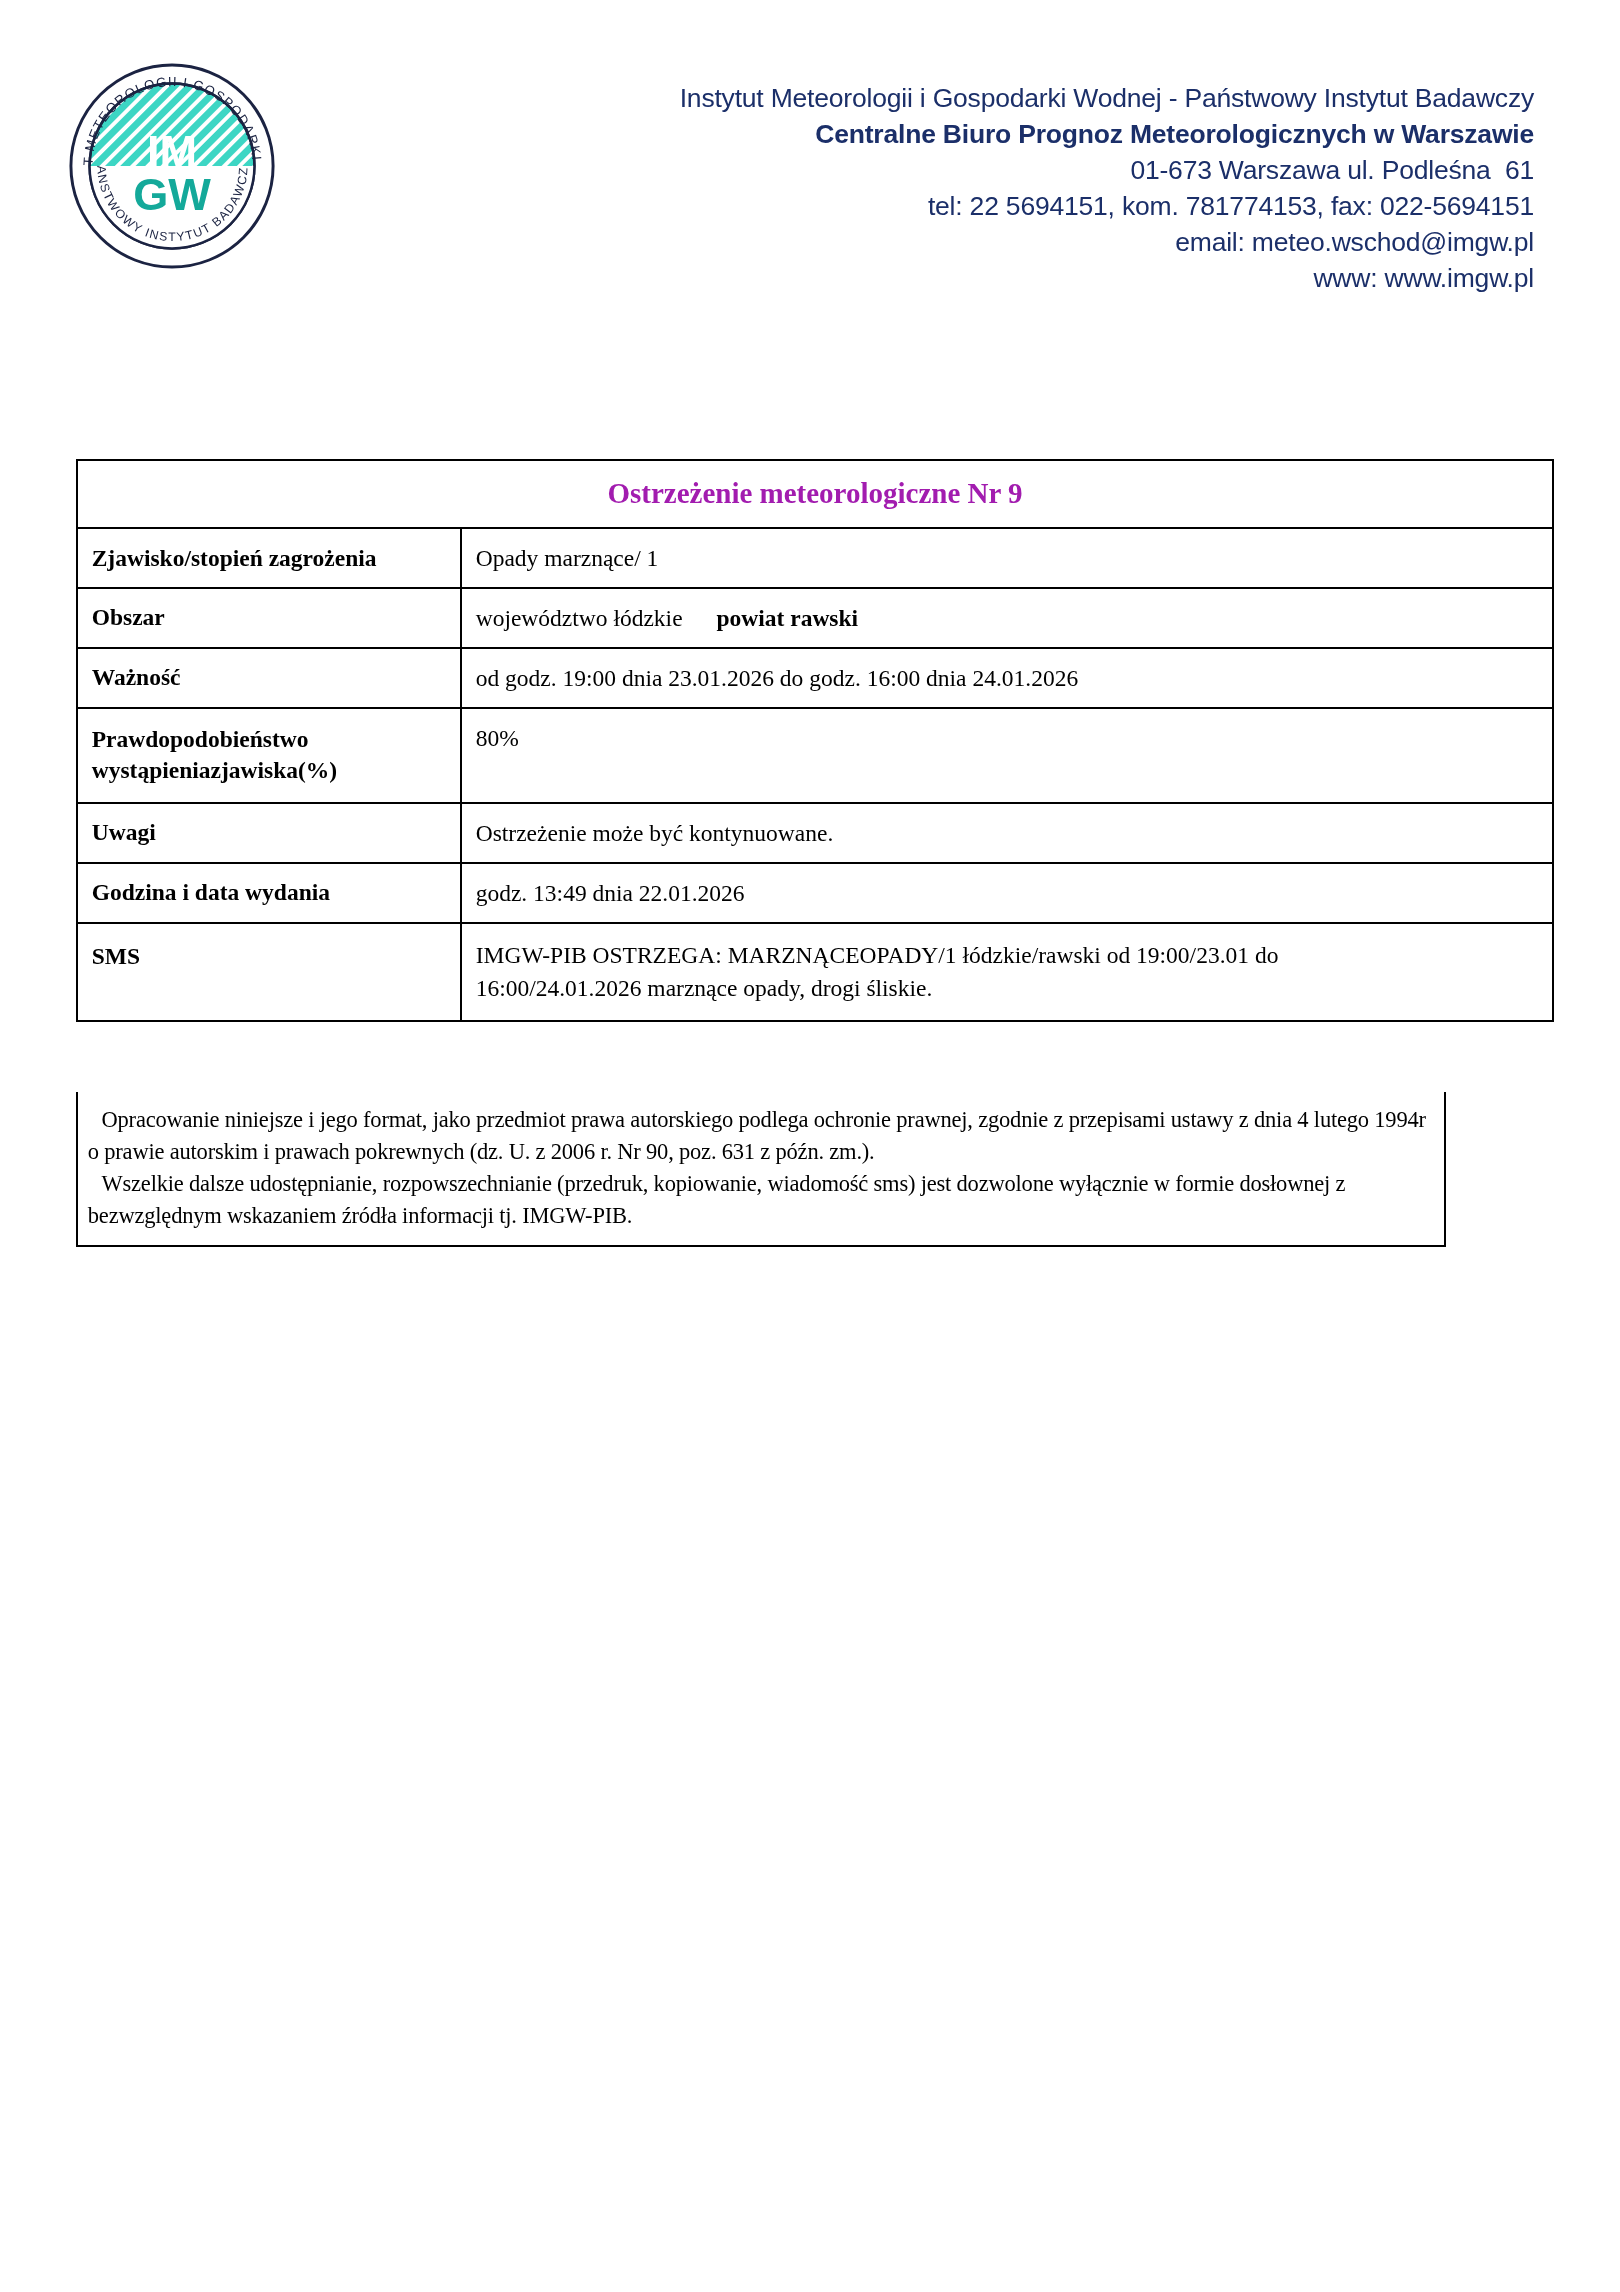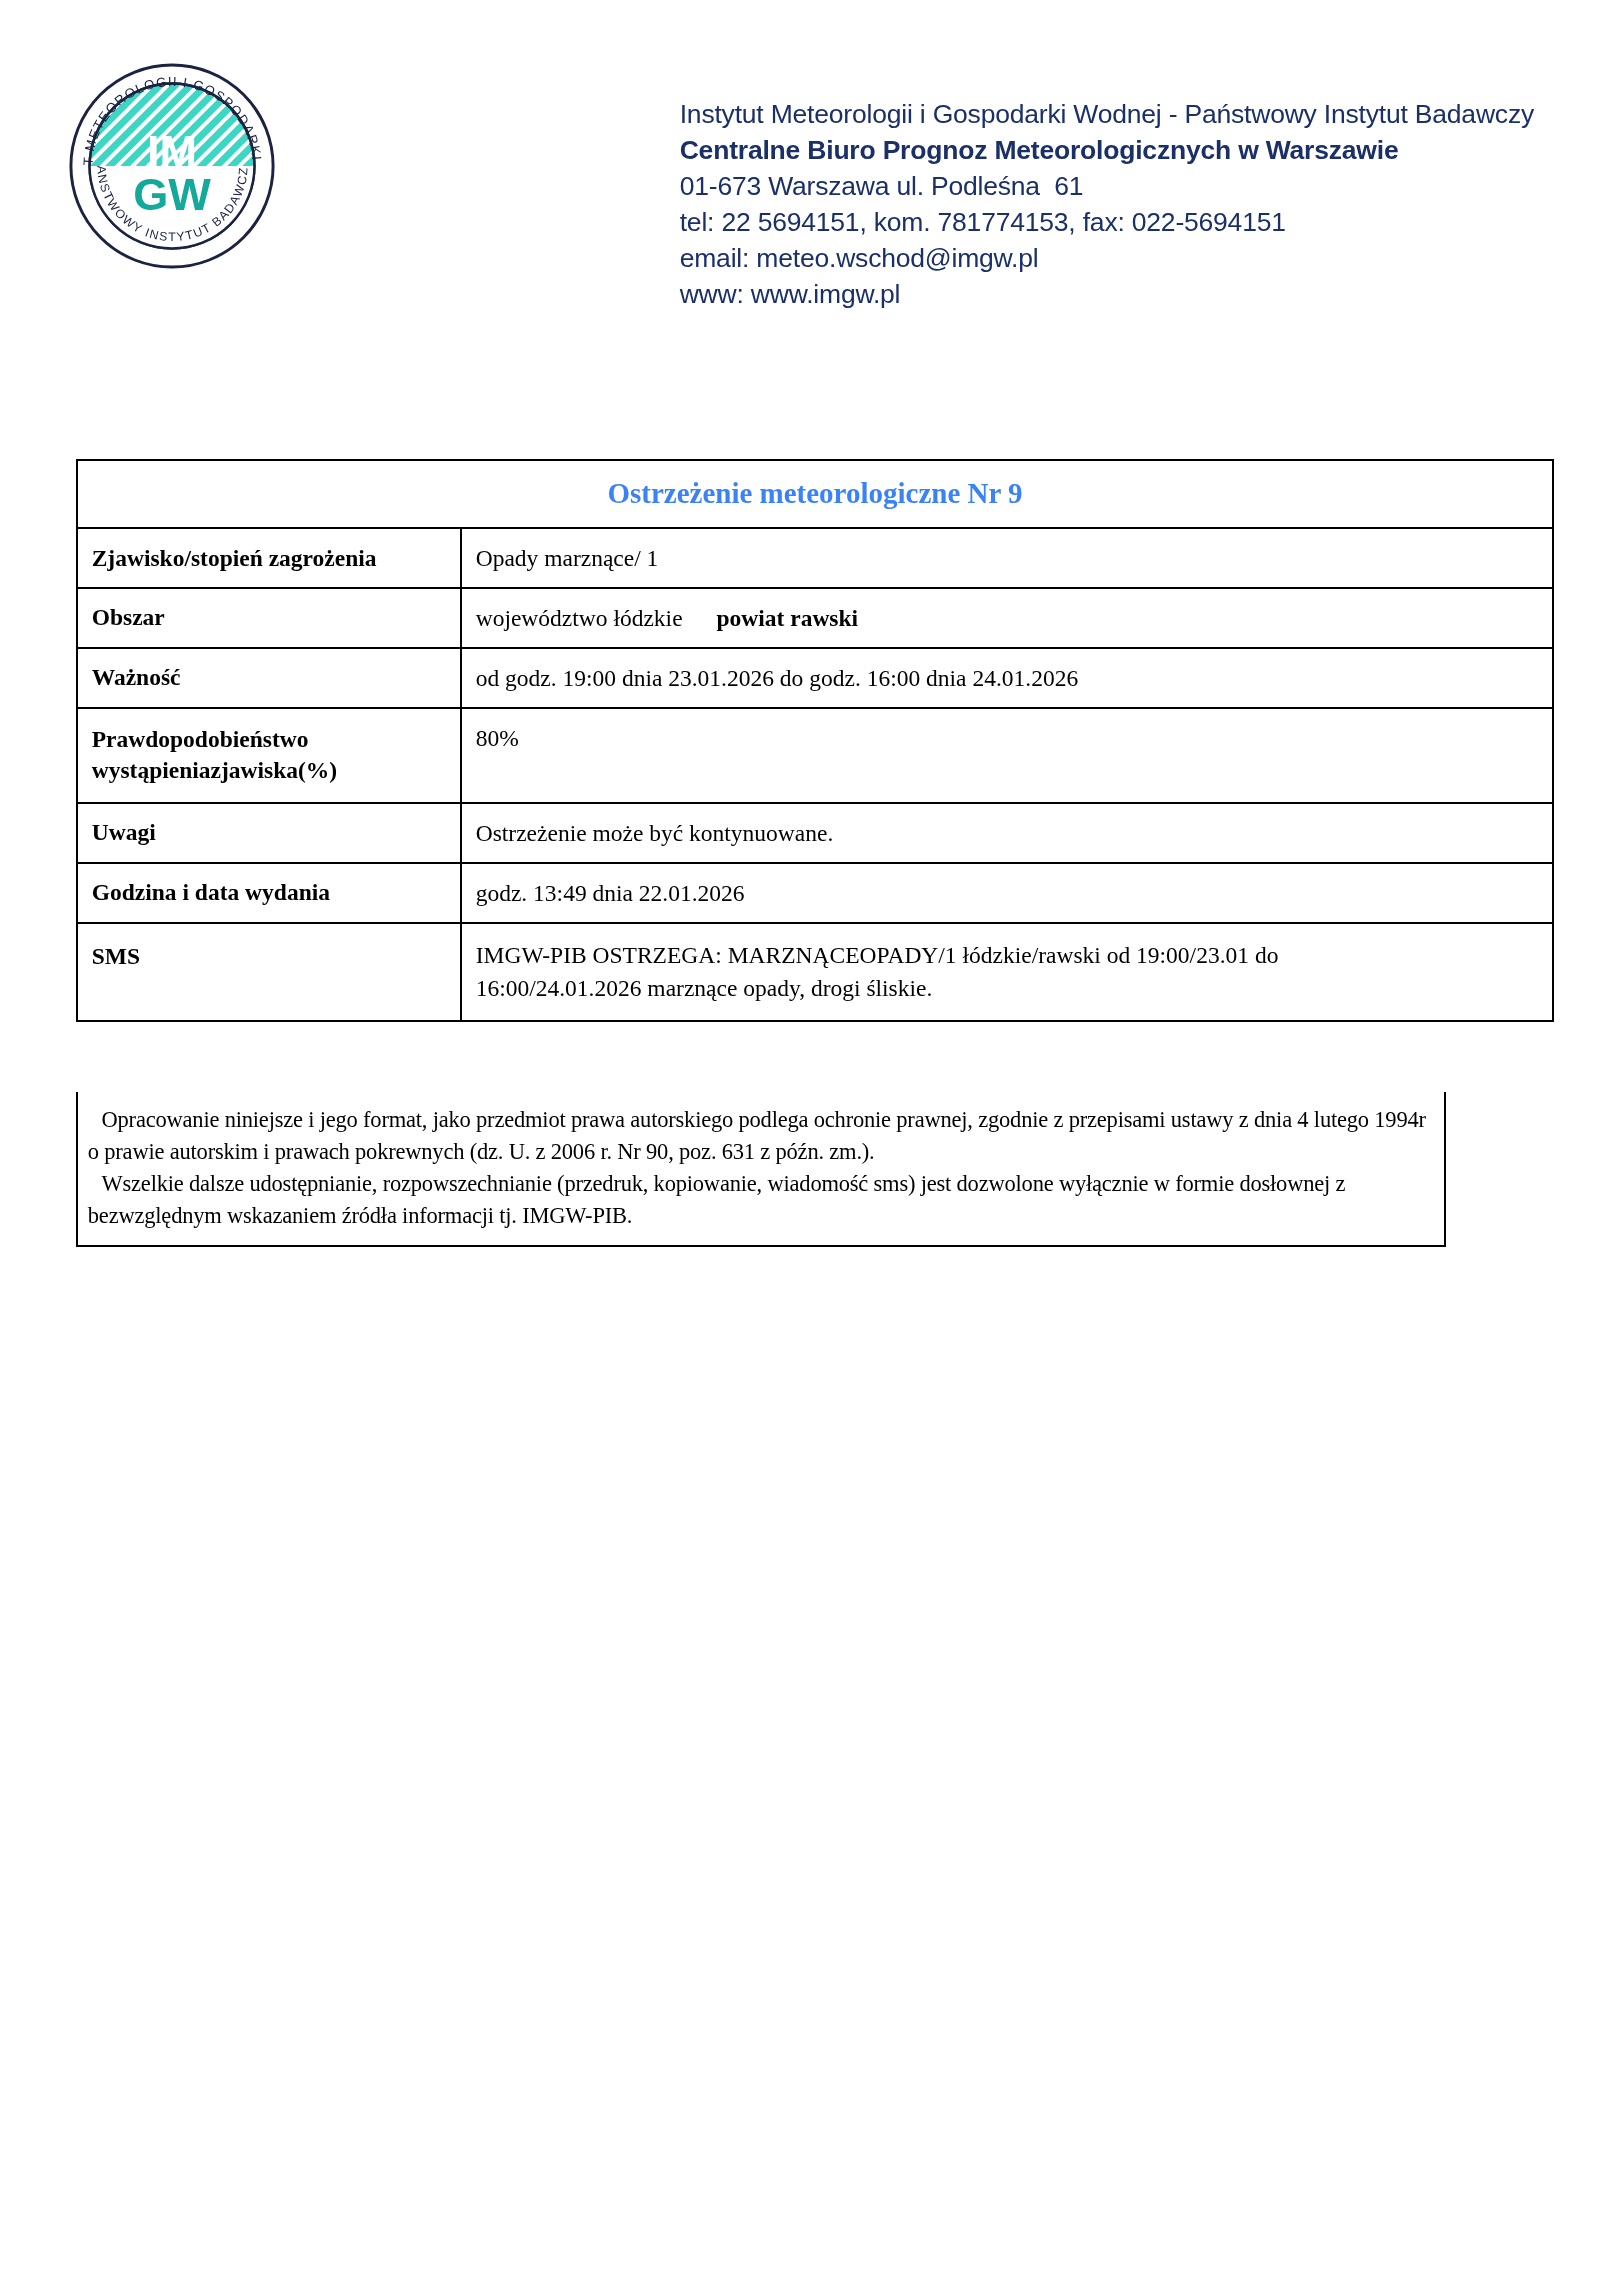--- a/index.html
+++ b/index.html
@@ -30,21 +30,22 @@
     left: 67px;
     top: 61px;
     width: 211px;
     height: 211px;
   }
   #logo-svg { display: block; }
 
   #header-text {
     position: absolute;
     right: 86px;
-    top: 96px;
+    top: 80px;
+    text-align: right;
     font-family: "Liberation Sans", sans-serif;
     color: #1b2f69;
     line-height: 1.36;
   }
   #header-text .ln {
     font-size: 26.5px;
     letter-spacing: -0.2px;
     white-space: pre;
   }
   #header-text .ln.bold {
@@ -63,21 +64,21 @@
   #warning-table td {
     border: 2px solid #000000;
     padding: 0;
     vertical-align: middle;
   }
   .title-cell {
     text-align: center;
     padding: 15.7px 5.9px 17.6px 5.9px !important;
   }
   .title-cell span {
-    color: #3b82f6;
+    color: #a21caf;
     font-weight: bold;
     font-size: 29px;
     font-family: "Liberation Serif", serif;
   }
   .lbl {
     width: 384px;
     font-weight: bold;
     font-size: 23.5px;
     padding: 12.7px 0 12.7px 13.7px !important;
     line-height: 1.32;

